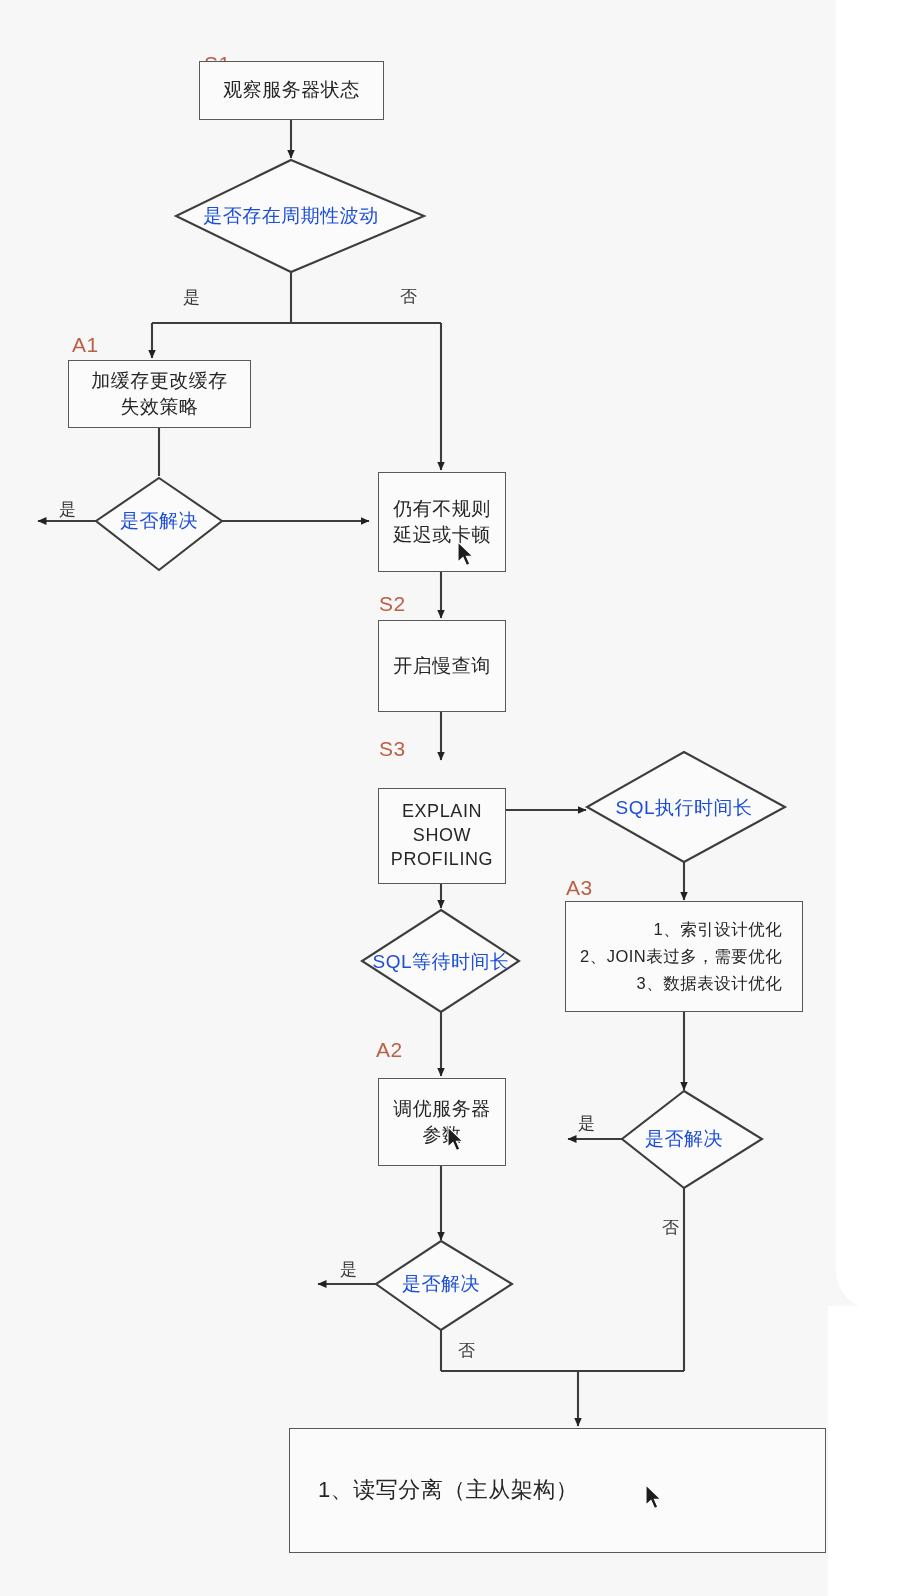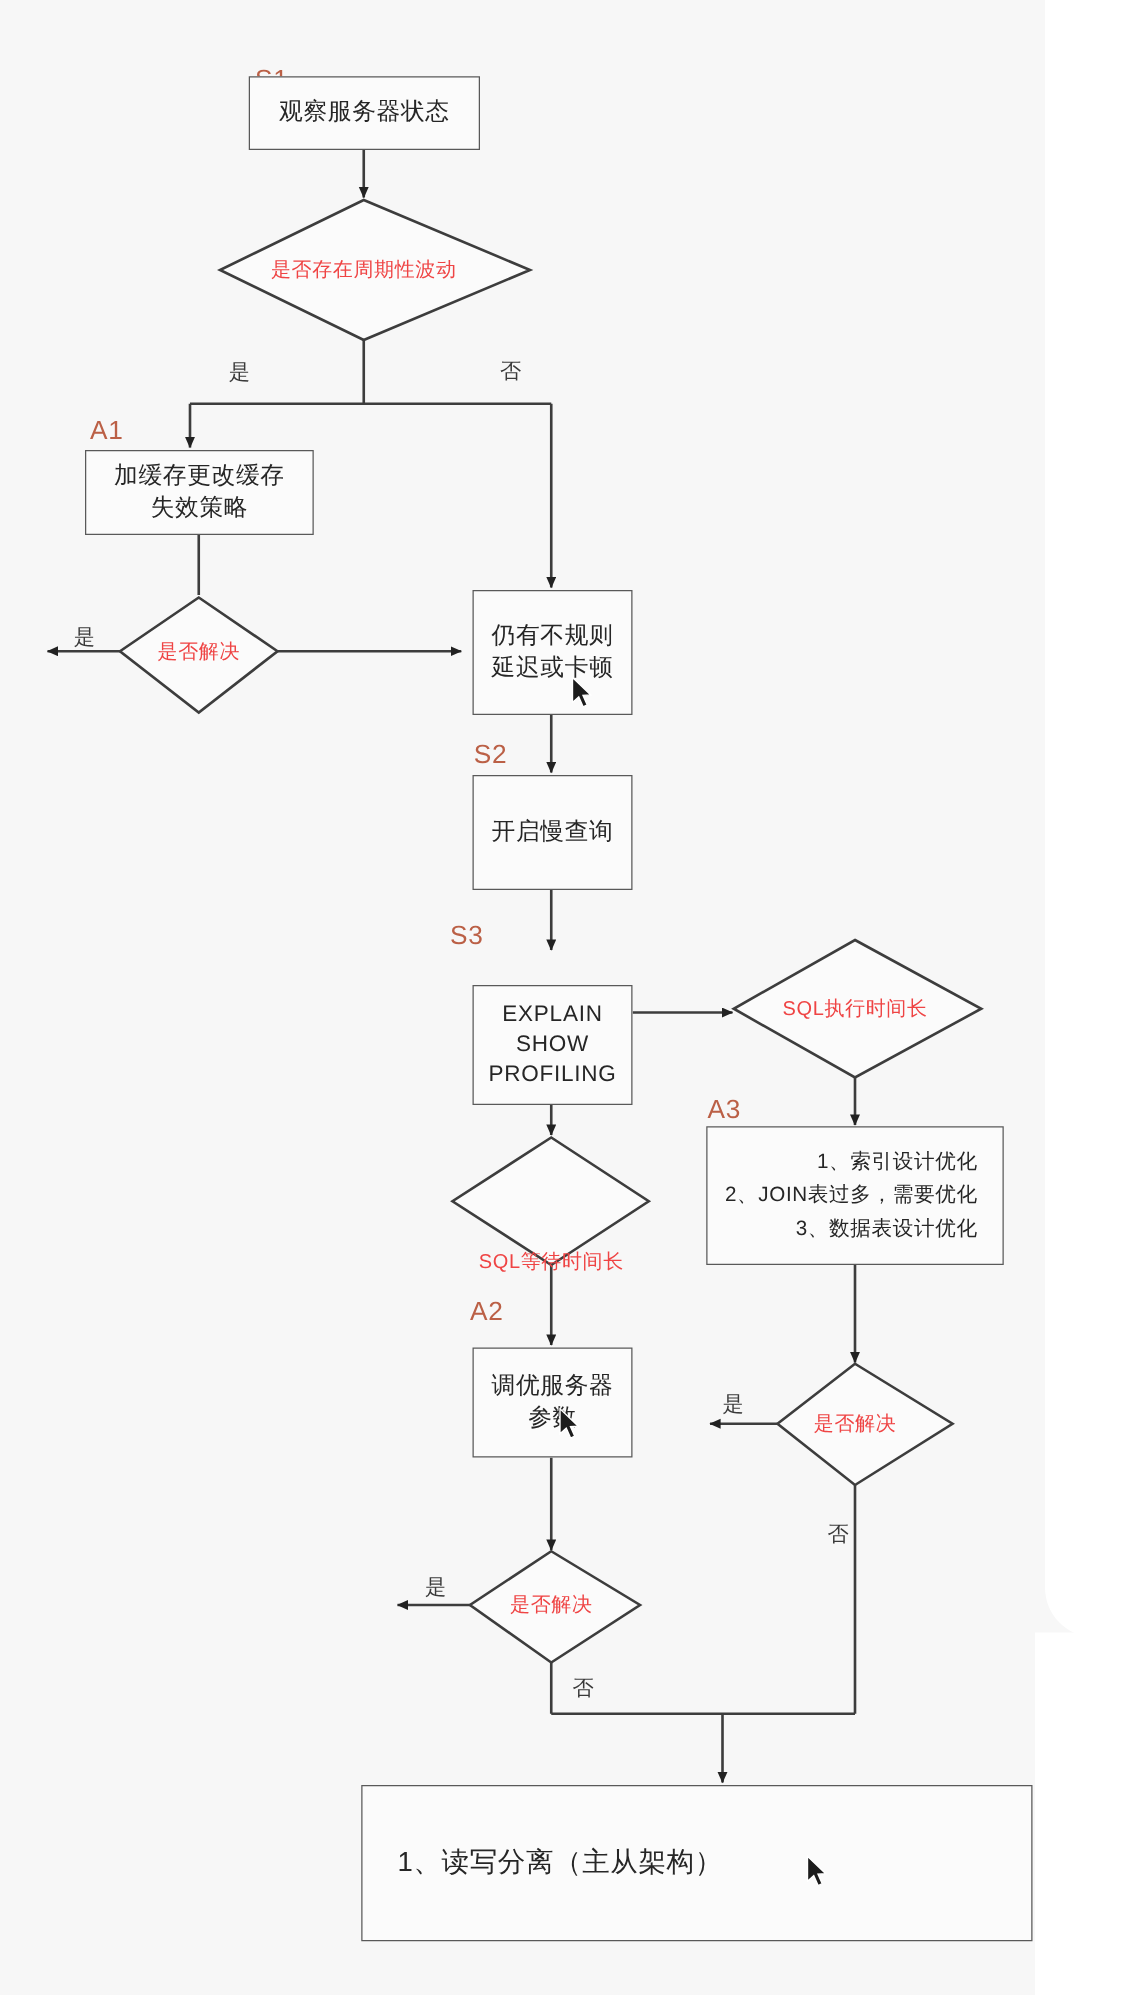--- a/index.html
+++ b/index.html
@@ -79,22 +79,22 @@
   .listbox-lg {
     font-size: 22px;
     line-height: 1.55;
   }
   .diamond-label {
     position: absolute;
     display: flex;
     align-items: center;
     justify-content: center;
     text-align: center;
-    font-size: 16px;
-    color: #ef4444;
+    font-size: 19px;
+    color: #1d4ed8;
     letter-spacing: 0.5px;
     white-space: nowrap;
     pointer-events: none;
   }
   .step-tag {
     position: absolute;
     color: #bb6046;
     font-size: 21px;
     letter-spacing: 0.5px;
   }
@@ -177,21 +177,21 @@
       <polygon points="684,752 785,807 684,862 587,807"></polygon>
       <polygon points="441,910 519,961 441,1012 362,961"></polygon>
       <polygon points="684,1091 762,1139 684,1188 622,1139"></polygon>
       <polygon points="441,1241 512,1284 441,1330 376,1284"></polygon>
     </g>
   </svg>
 
   <div class="step-tag" style="left:204px; top:24px;margin-top:28px;">S1</div>
   <div class="step-tag" style="left:72px;  top:333px;">A1</div>
   <div class="step-tag" style="left:379px; top:592px;">S2</div>
-  <div class="step-tag" style="left:360px; top:737px;text-align:center;">S3</div>
+  <div class="step-tag" style="left:379px; top:737px;text-align:center;">S3</div>
   <div class="step-tag" style="left:566px; top:876px;">A3</div>
   <div class="step-tag" style="left:376px; top:1038px;">A2</div>
 
   <div class="node box" style="left:199px; top:61px; width:185px; height:59px;">
     <span>观察服务器状态</span>
   </div>
 
   <div class="node box" style="left:68px; top:360px; width:183px; height:68px;">
     <div>
       <div>加缓存更改缓存</div>
@@ -235,21 +235,21 @@
 
   <div class="node box listbox listbox-lg" style="left:289px; top:1428px; width:537px; height:125px;">
     <div class="lines" style="padding-left:14px;">
       <div>1、读写分离（主从架构）</div>
     </div>
   </div>
 
   <div class="diamond-label" style="left:176px; top:202px; width:230px; height:28px;">是否存在周期性波动</div>
   <div class="diamond-label" style="left:99px; top:508px; width:120px; height:26px;">是否解决</div>
   <div class="diamond-label" style="left:596px; top:794px; width:176px; height:27px;">SQL执行时间长</div>
-  <div class="diamond-label" style="left:360px; top:996px; width:162px; height:27px;">SQL等待时间长</div>
+  <div class="diamond-label" style="left:360px; top:948px; width:162px; height:27px;">SQL等待时间长</div>
   <div class="diamond-label" style="left:624px; top:1126px; width:120px; height:26px;">是否解决</div>
   <div class="diamond-label" style="left:381px; top:1271px; width:120px; height:26px;">是否解决</div>
 
   <div class="edge-label" style="left:183px; top:286px;">是</div>
   <div class="edge-label" style="left:400px; top:285px;">否</div>
   <div class="edge-label" style="left:59px;  top:498px;">是</div>
   <div class="edge-label" style="left:578px; top:1112px;">是</div>
   <div class="edge-label" style="left:662px; top:1216px;">否</div>
   <div class="edge-label" style="left:340px; top:1258px;">是</div>
   <div class="edge-label" style="left:458px; top:1339px;">否</div>

